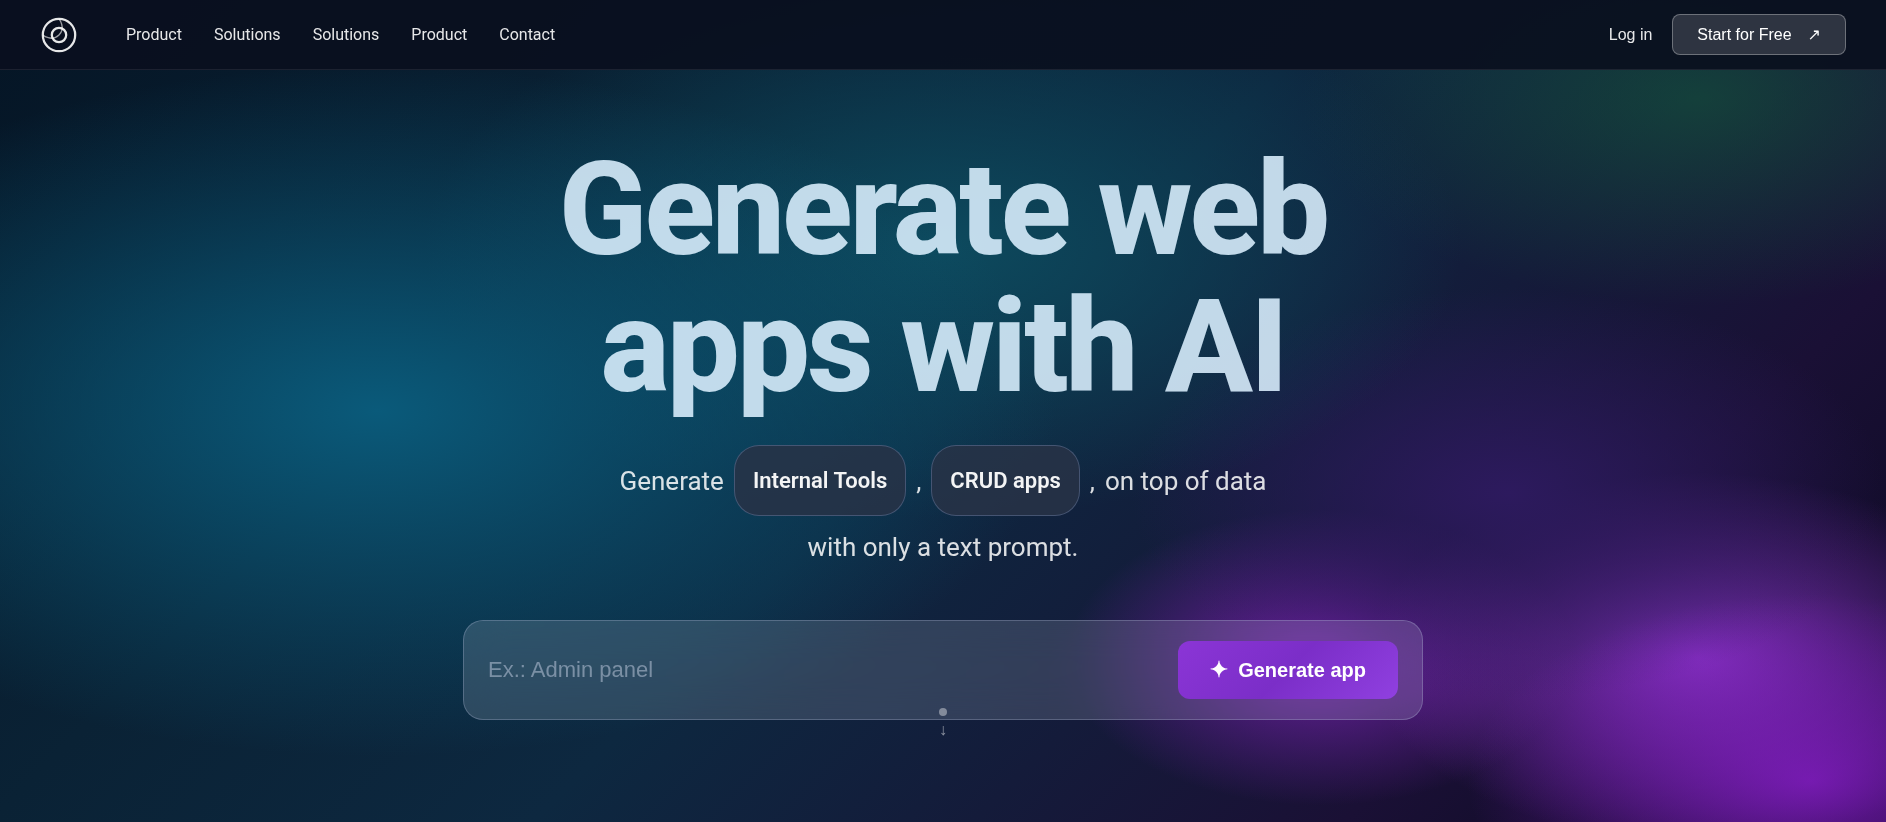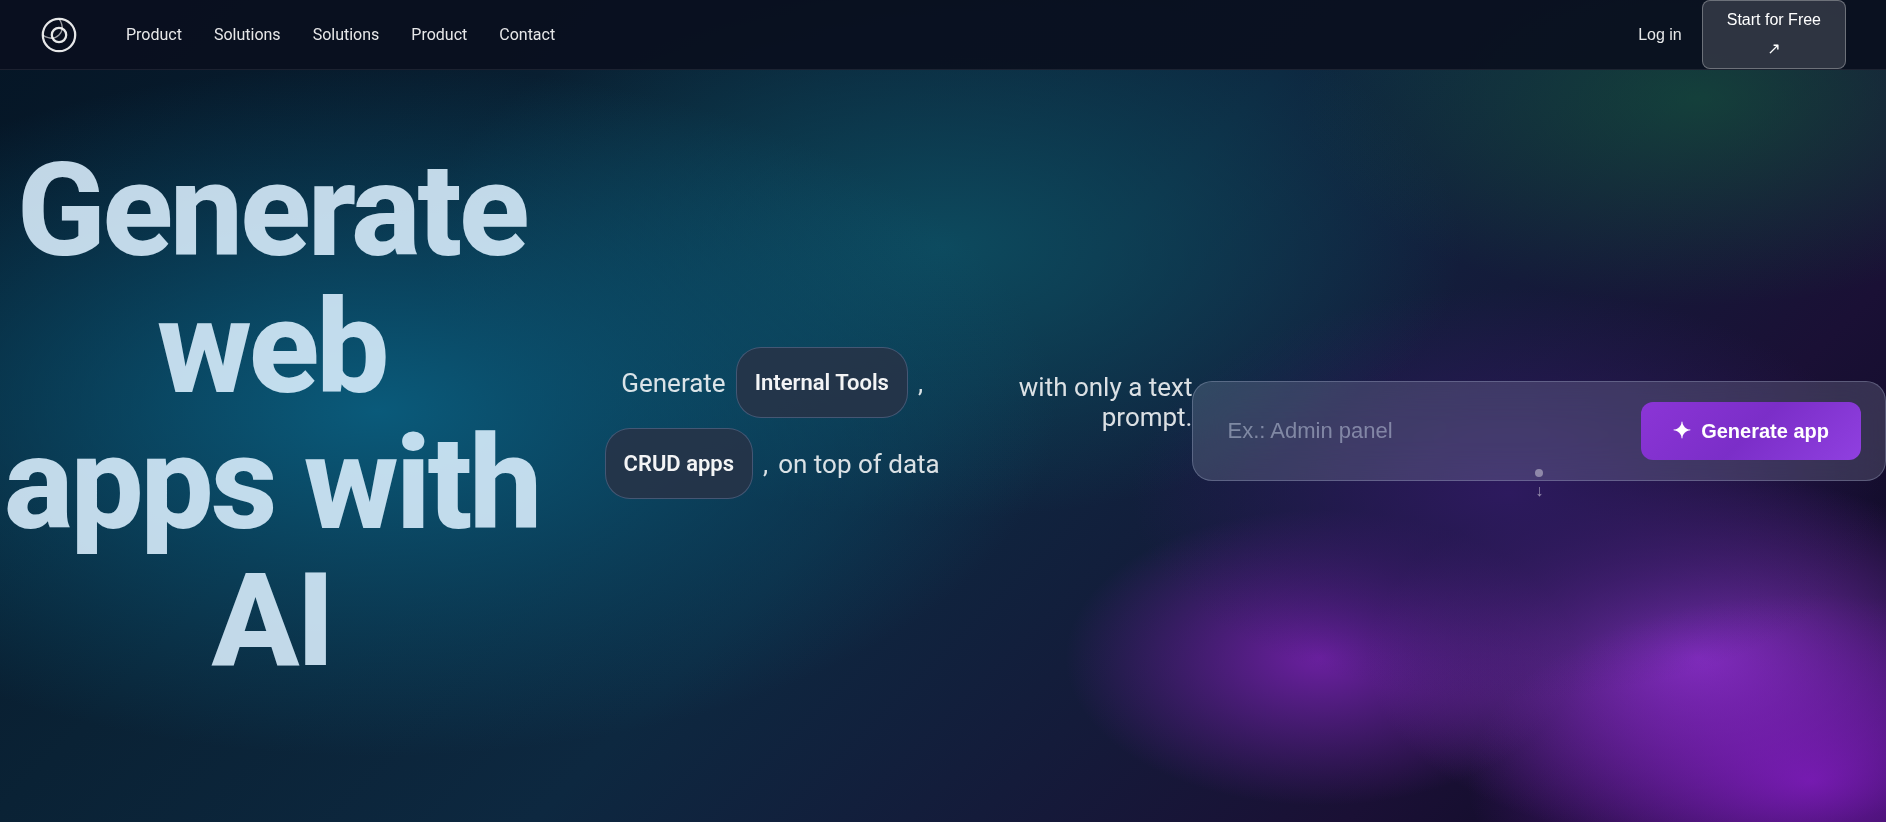--- a/index.html
+++ b/index.html
@@ -84,22 +84,21 @@
       background: rgba(255,255,255,0.15);
       border: 1px solid rgba(255,255,255,0.3);
       color: #fff;
       font-size: 16px;
       font-weight: 500;
       padding: 10px 24px;
       border-radius: 8px;
       cursor: pointer;
       display: flex;
       align-items: center;
-      gap: 10px;
-      flex-direction: column;
+      gap: 16px;
     }
 
     
     .hero {
       width: 100%;
       height: 822px;
       position: relative;
       display: flex;
       flex-direction: column;
       align-items: center;
@@ -140,21 +139,21 @@
       width: 40%;
       height: 50%;
       background: radial-gradient(ellipse 70% 70% at 90% 90%, rgba(150, 30, 220, 0.7) 0%, transparent 65%);
     }
 
     .hero-content {
       position: relative;
       z-index: 10;
       text-align: center;
       display: flex;
-      flex-direction: row;
+      flex-direction: column;
       align-items: center;
       gap: 0;
       padding-top: 40px;
     }
 
     .hero-title {
       font-size: 130px;
       font-weight: 800;
       line-height: 1.05;
       color: rgba(220, 240, 255, 0.88);
@@ -209,21 +208,20 @@
 
     .prompt-input {
       background: none;
       border: none;
       outline: none;
       color: rgba(255,255,255,0.5);
       font-size: 22px;
       font-weight: 400;
       flex: 1;
       padding: 8px 0;
-      margin-left: 10px;
     }
 
     .prompt-input::placeholder {
       color: rgba(200, 210, 230, 0.5);
     }
 
     .generate-btn {
       background: linear-gradient(135deg, #8b35d6 0%, #7b2ec8 50%, #9040e0 100%);
       border: none;
       border-radius: 12px;

